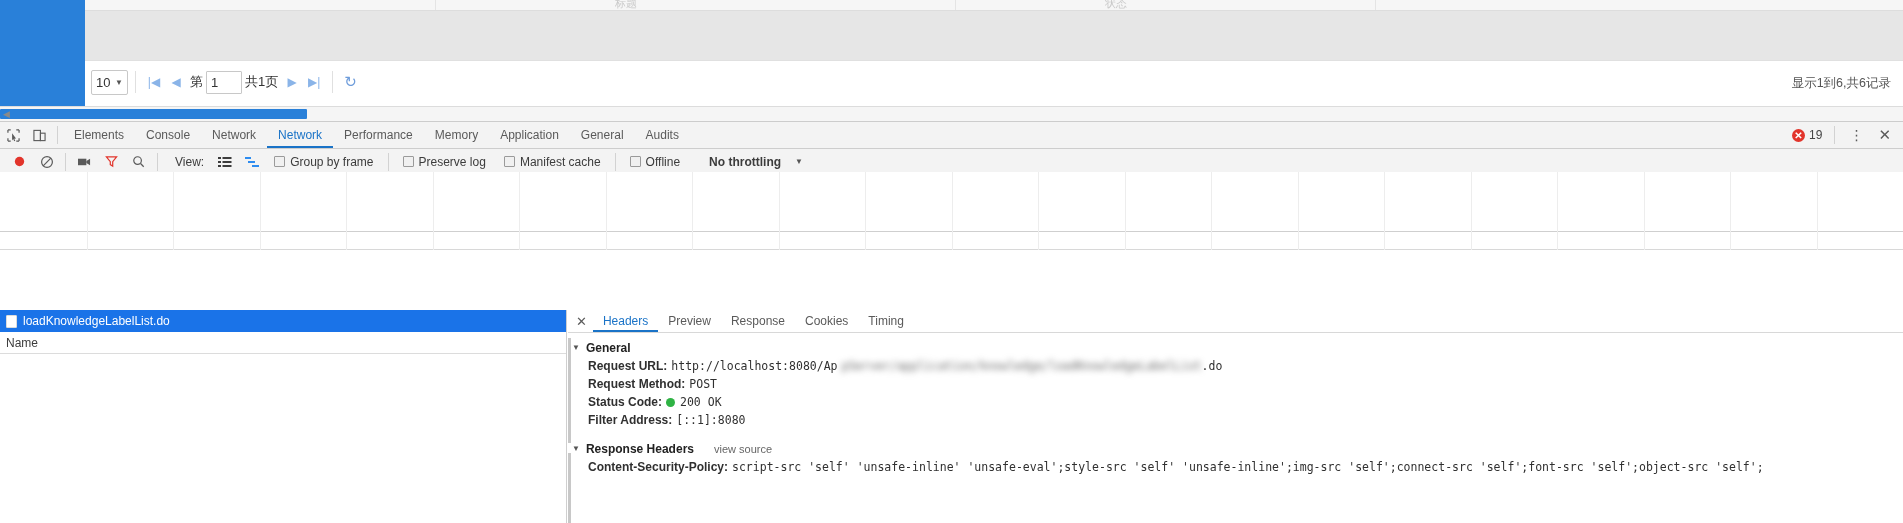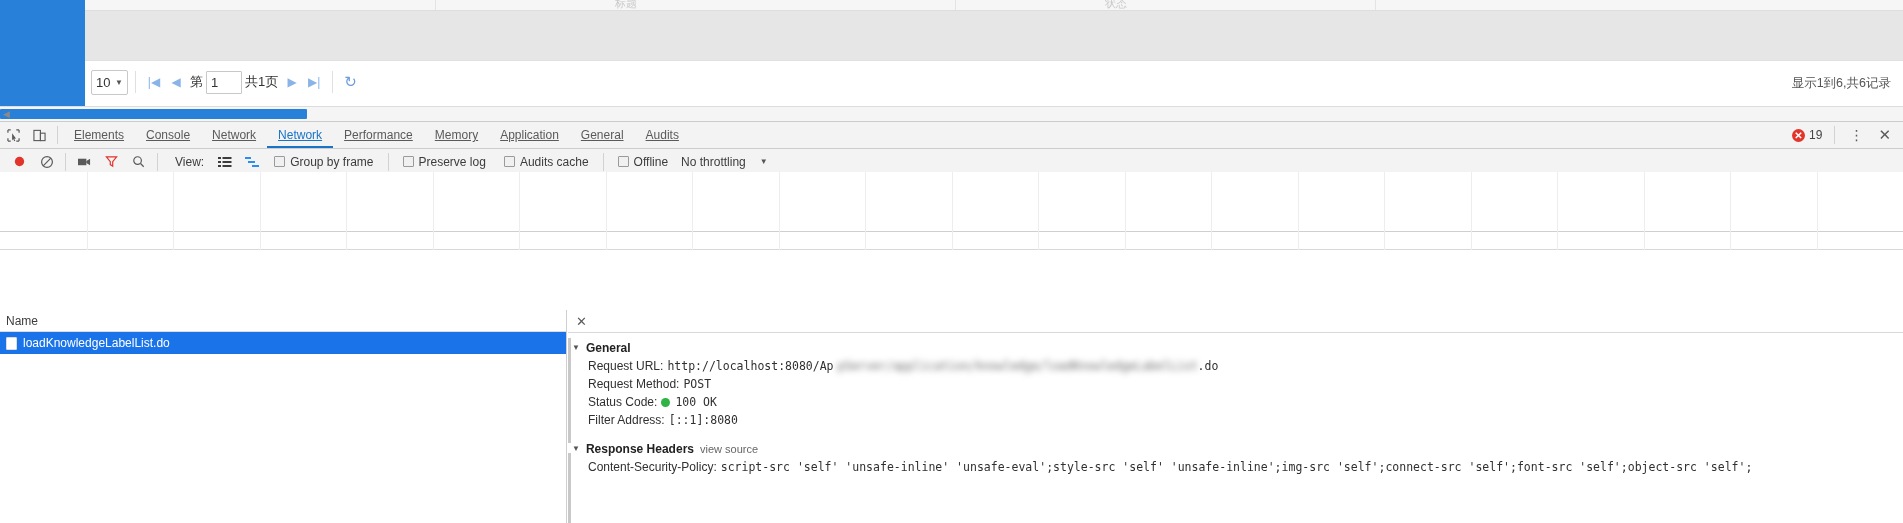--- a/index.html
+++ b/index.html
@@ -73,42 +73,42 @@
     position: absolute; left: 0; top: 0; width: 1903px; height: 27px;
     background: #f3f3f3; border-bottom: 1px solid #cdcdcd;
     display: flex; align-items: center;
   }
   .dt-icon-btn {
     width: 26px; height: 24px; display: flex; align-items: center; justify-content: center;
     cursor: pointer; color: #5a5a5a;
   }
   .dt-tab {
     height: 26px; padding: 0 11px; display: flex; align-items: center;
-    font-size: 12px; color: #5a5a5a; cursor: pointer; white-space: nowrap; text-decoration: underline;
+    font-size: 12px; color: #5a5a5a; cursor: pointer; white-space: nowrap;
   }
   .dt-tab.active { color: #1a73c7; box-shadow: inset 0 -2px 0 #1a73c7; }
   .vsep { width: 1px; height: 18px; background: #d2d2d2; margin: 0 5px; }
   #dt-tabbar-right { margin-left: auto; display: flex; align-items: center; padding-right: 6px; gap: 2px; }
   #err-badge { display: flex; align-items: center; gap: 4px; font-size: 12px; color: #444; padding: 0 5px; cursor: pointer; }
   .err-dot { width: 13px; height: 13px; border-radius: 50%; background: #e2342b; color: #fff; font-size: 10px; line-height: 13px; text-align: center; font-weight: bold; }
   .kebab { font-size: 14px; color: #5a5a5a; letter-spacing: 0; line-height: 10px; cursor: pointer; padding: 0 7px; }
   .closex { font-size: 15px; color: #5a5a5a; cursor: pointer; padding: 0 6px; }
 
   
   #net-toolbar {
     position: absolute; left: 0; top: 27px; width: 1903px; height: 26px;
     background: #f3f3f3; border-bottom: 1px solid #dedede;
     display: flex; align-items: center; padding-left: 6px;
   }
   .tb-btn { width: 27px; height: 22px; display: flex; align-items: center; justify-content: center; cursor: pointer; }
   .tb-label { font-size: 12px; color: #3c3c3c; margin: 0 7px 0 12px; }
   .cb-item { display: flex; align-items: center; gap: 5px; margin: 0 9px; cursor: pointer; }
   .cbox { width: 11px; height: 11px; border: 1px solid #9a9a9a; background: #f0f0f0; border-radius: 1px; }
   .cb-text { font-size: 12px; color: #3c3c3c; white-space: nowrap; }
-  .throttle { font-size: 12px; color: #3c3c3c; margin-left: 4px; cursor: pointer; }
+  .throttle { font-size: 12px; color: #3c3c3c; margin-left: 20px; cursor: pointer; font-weight: bold; }
   .throttle-caret { font-size: 8px; color: #555; margin-left: 14px; cursor: pointer; }
 
   
   #filter-row {
     position: absolute; left: 0; top: 53px; width: 1903px; height: 25px;
     background: #ffffff; border-bottom: 1px solid #dedede;
     display: flex; align-items: center;
   }
   #filter-input {
     width: 173px; height: 23px; border: 0; border-right: 1px solid #e0e0e0;
@@ -145,23 +145,23 @@
   .dtab { height: 22px; padding: 0 10px; display: flex; align-items: center; font-size: 12px; color: #5a5a5a; cursor: pointer; }
   .dtab.active { color: #1a73c7; box-shadow: inset 0 -2px 0 #1a73c7; }
   .dtab-close { font-size: 13px; color: #5a5a5a; cursor: pointer; padding: 0 6px 0 2px; }
 
   #detail-body { position: absolute; left: 0; top: 23px; width: 1335px; height: 191px; overflow: hidden; padding-top: 5px; }
   .sec-title {
     display: flex; align-items: center; gap: 6px; height: 19px;
     padding-left: 4px; font-size: 12px; color: #222; font-weight: bold; cursor: pointer;
   }
   .tri { font-size: 8px; color: #555; }
-  .view-source { font-size: 11px; color: #666; font-weight: normal; cursor: pointer; }
+  .view-source { font-size: 11px; color: #666; font-weight: normal; margin-left: 14px; cursor: pointer; }
   .hrow { height: 18px; padding-left: 20px; display: flex; align-items: center; font-size: 12px; white-space: nowrap; }
-  .hkey { color: #303030; font-weight: normal; }
+  .hkey { color: #303030; font-weight: bold; }
   .hval { color: #303030; font-family: "DejaVu Sans Mono", monospace; font-size: 11.5px; margin-left: 4px; }
   .status-dot { width: 9px; height: 9px; border-radius: 50%; background: #2fb344; display: inline-block; margin: 0 5px 0 4px; }
   .blurred { filter: blur(3.2px); color: #6a6a6a; display: inline-block; }
   .sec-bar { position: absolute; left: 0; width: 3px; background: #c8c8c8; }
 </style>
 </head>
 <body>
 
 <div id="page-area">
   <div id="page-sidebar"></div>
@@ -313,21 +313,21 @@
       <span class="cbox"></span>
       <span class="cb-text">Group by frame</span>
     </div>
     <div class="vsep"></div>
     <div class="cb-item">
       <span class="cbox"></span>
       <span class="cb-text">Preserve log</span>
     </div>
     <div class="cb-item">
       <span class="cbox"></span>
-      <span class="cb-text">Audits cache</span>
+      <span class="cb-text">Manifest cache</span>
     </div>
     <div class="vsep"></div>
     <div class="cb-item">
       <span class="cbox"></span>
       <span class="cb-text">Offline</span>
     </div>
     <span class="throttle">No throttling</span>
     <span class="throttle-caret">▼</span>
   </div>
 
@@ -423,35 +423,42 @@
       <div class="tick-line" style="left: 1384px; height: 60px;"></div>
       <div class="tick-line" style="left: 1470.5px; height: 60px;"></div>
       <div class="tick-line" style="left: 1557px; height: 60px;"></div>
       <div class="tick-line" style="left: 1643.5px; height: 60px;"></div>
       <div class="tick-line" style="left: 1730px; height: 60px;"></div>
       <div class="tick-line" style="left: 1816.5px; height: 60px;"></div>
     </div>
 
   <div id="panes">
     <div id="req-pane">
-      <div id="req-head">
-        <span>Name</span>
-      </div>
       <div id="req-rows">
           <div class="req-row sel">
             <span class="doc-ico"></span>
             <span class="req-name">loadKnowledgeLabelList.do</span>
           </div>
         </div>
+      <div id="req-head">
+        <span>Name</span>
+      </div>
 
     </div>
 
     <div id="detail-pane">
       <div id="detail-tabs">
         <span class="dtab-close">✕</span>
+        <div id="dtabs-container" style="display:flex;align-items:center;">
+            <div class="dtab active">Headers</div>
+            <div class="dtab">Preview</div>
+            <div class="dtab">Response</div>
+            <div class="dtab">Cookies</div>
+            <div class="dtab">Timing</div>
+          </div>
       </div>
       <div id="detail-body">
 
         <div class="sec-bar" style="top:5px;height:105px;"></div>
         <div class="sec-title">
           <span class="tri">▼</span>
           <span>General</span>
         </div>
 
         <div class="hrow">
@@ -462,21 +469,21 @@
         </div>
 
         <div class="hrow">
           <span class="hkey">Request Method:</span>
           <span class="hval">POST</span>
         </div>
 
         <div class="hrow">
           <span class="hkey">Status Code:</span>
           <span class="status-dot"></span>
-          <span class="hval" style="margin-left:0">100 OK</span>
+          <span class="hval" style="margin-left:0">200 OK</span>
         </div>
 
         <div class="hrow">
           <span class="hkey">Filter Address:</span>
           <span class="hval">[::1]:8080</span>
         </div>
 
 
         <div style="height:10px;"></div>
 

